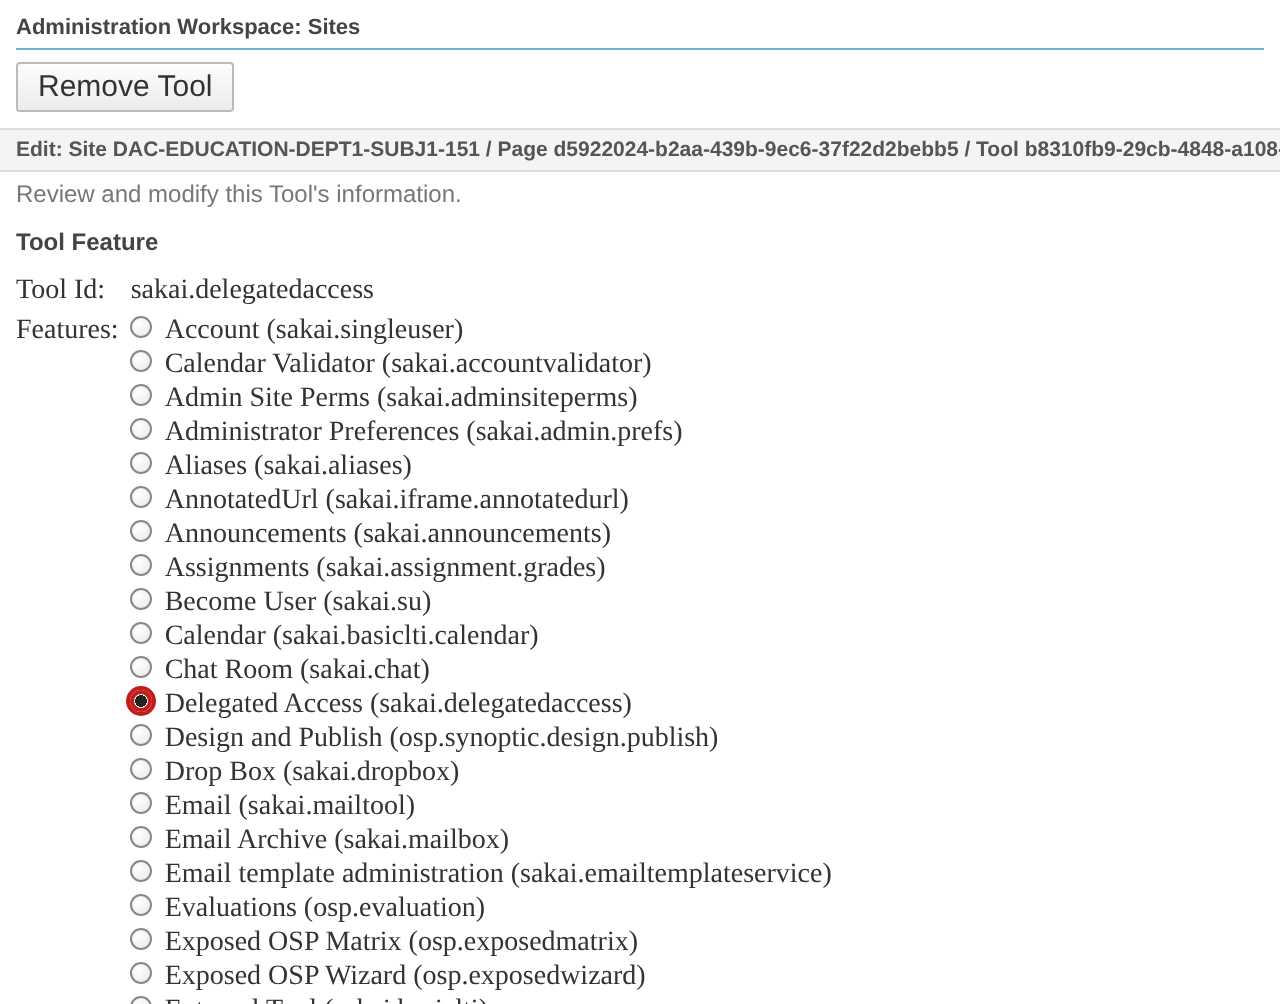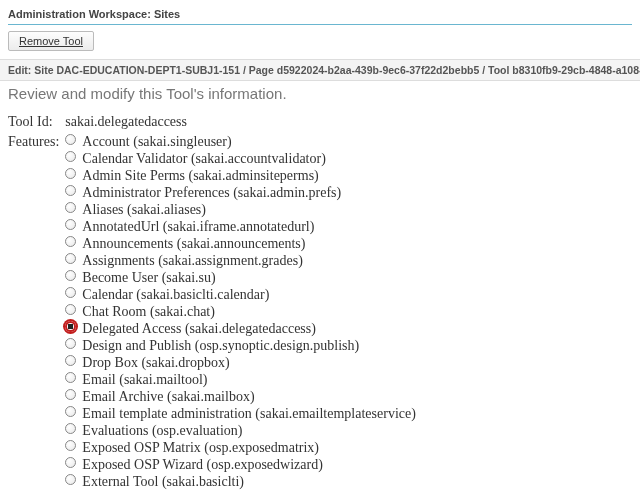--- a/index.html
+++ b/index.html
@@ -21,43 +21,42 @@
     padding: 2px 0 4px 0;
   }
   .rule {
     height: 1px;
     background: linear-gradient(to bottom, #6ab6d0, #6ab6d0);
     margin-bottom: 6px;
   }
   .remove-btn {
     display: inline-block;
     font-family: inherit;
-    font-size: 11px;
+    font-size: 15px;
     padding: 3px 10px;
     border: 1px solid #bbb;
     background: linear-gradient(#fdfdfd, #ececec);
     border-radius: 2px;
     color: #333;
     cursor: pointer;
-    text-decoration: underline;
   }
   .banner {
     background: #f4f4f4;
     border-top: 1px solid #ddd;
     border-bottom: 1px solid #ddd;
     margin: 8px -8px 4px -8px;
     padding: 4px 8px;
     font-size: 10.5px;
     font-weight: bold;
     color: #555;
     white-space: nowrap;
     overflow: hidden;
   }
   .subtext {
-    font-size: 15px;
+    font-size: 12px;
     color: #777;
     margin: 4px 0 10px 0;
   }
   .section-heading {
     font-size: 12px;
     font-weight: bold;
     color: #444;
     margin: 4px 0 8px 0;
   }
   table.fields {
@@ -109,20 +108,21 @@
 
 <div class="page">
   <div class="title">Administration Workspace: Sites</div>
   <div class="rule"></div>
 
   <button class="remove-btn">Remove Tool</button>
 
   <div class="banner">Edit: Site DAC-EDUCATION-DEPT1-SUBJ1-151 / Page d5922024-b2aa-439b-9ec6-37f22d2bebb5 / Tool b8310fb9-29cb-4848-a108-ea233165cd36</div>
   <div class="subtext">Review and modify this Tool's information.</div>
 
+  <div class="section-heading">Tool Feature</div>
 
   <table class="fields">
     <tbody>
         <tr>
       <td class="label">Tool Id:</td>
       <td>sakai.delegatedaccess</td>
     </tr>
     <tr>
       <td class="label">Features:</td>
       <td id="features-cell">

